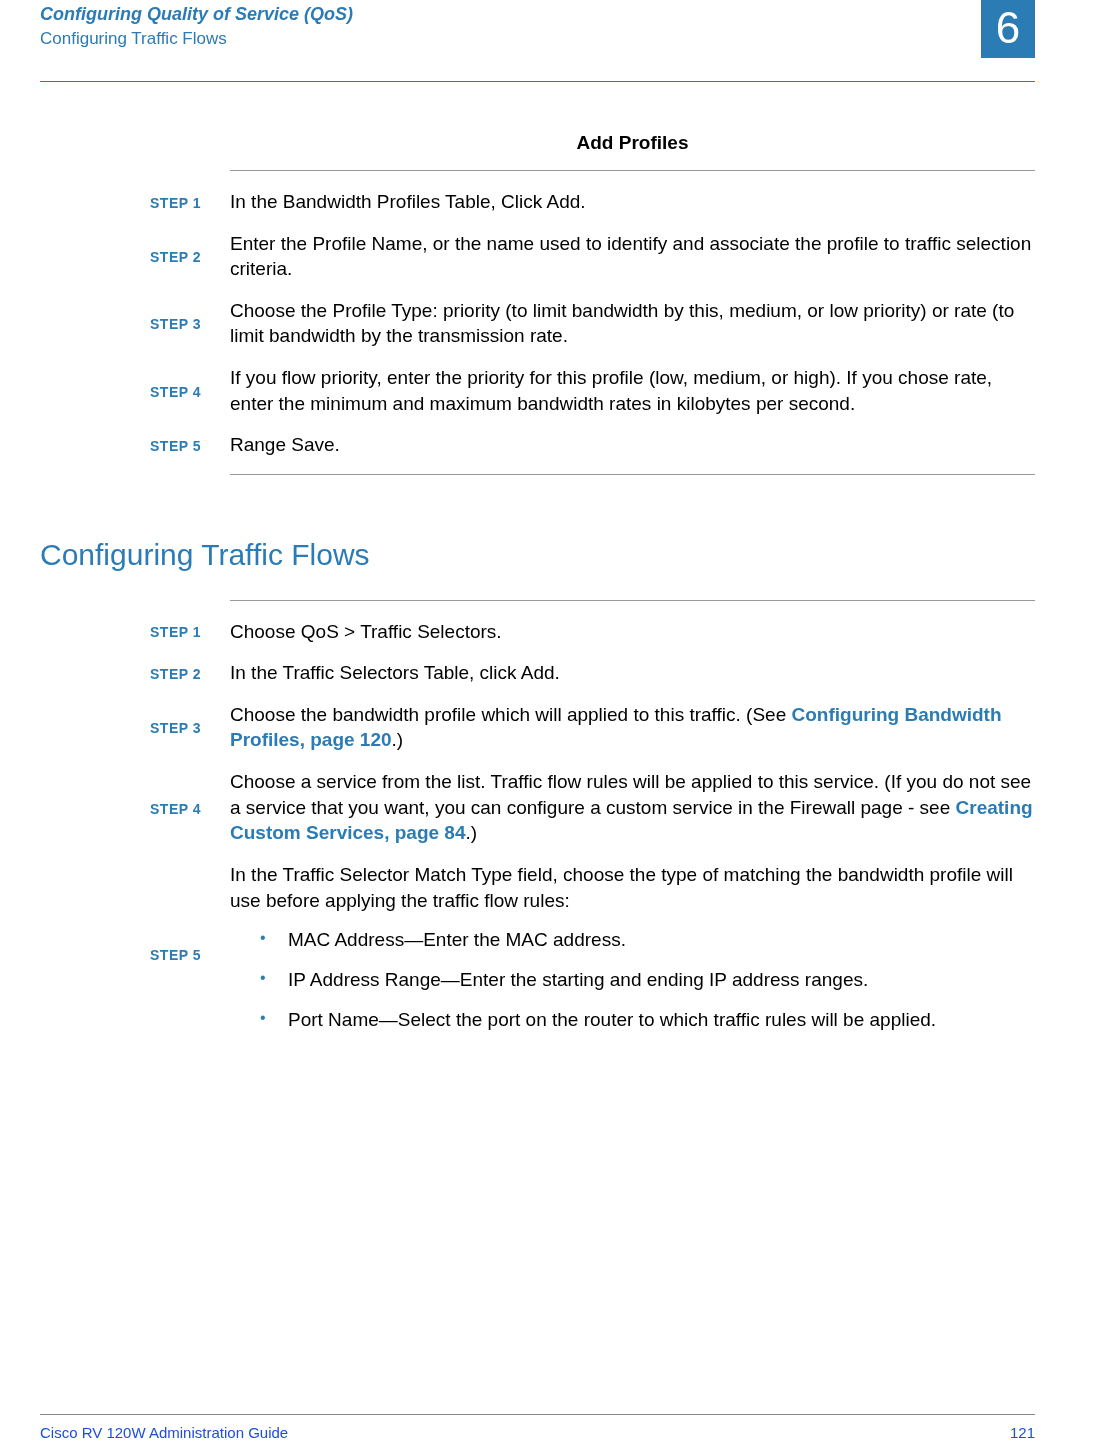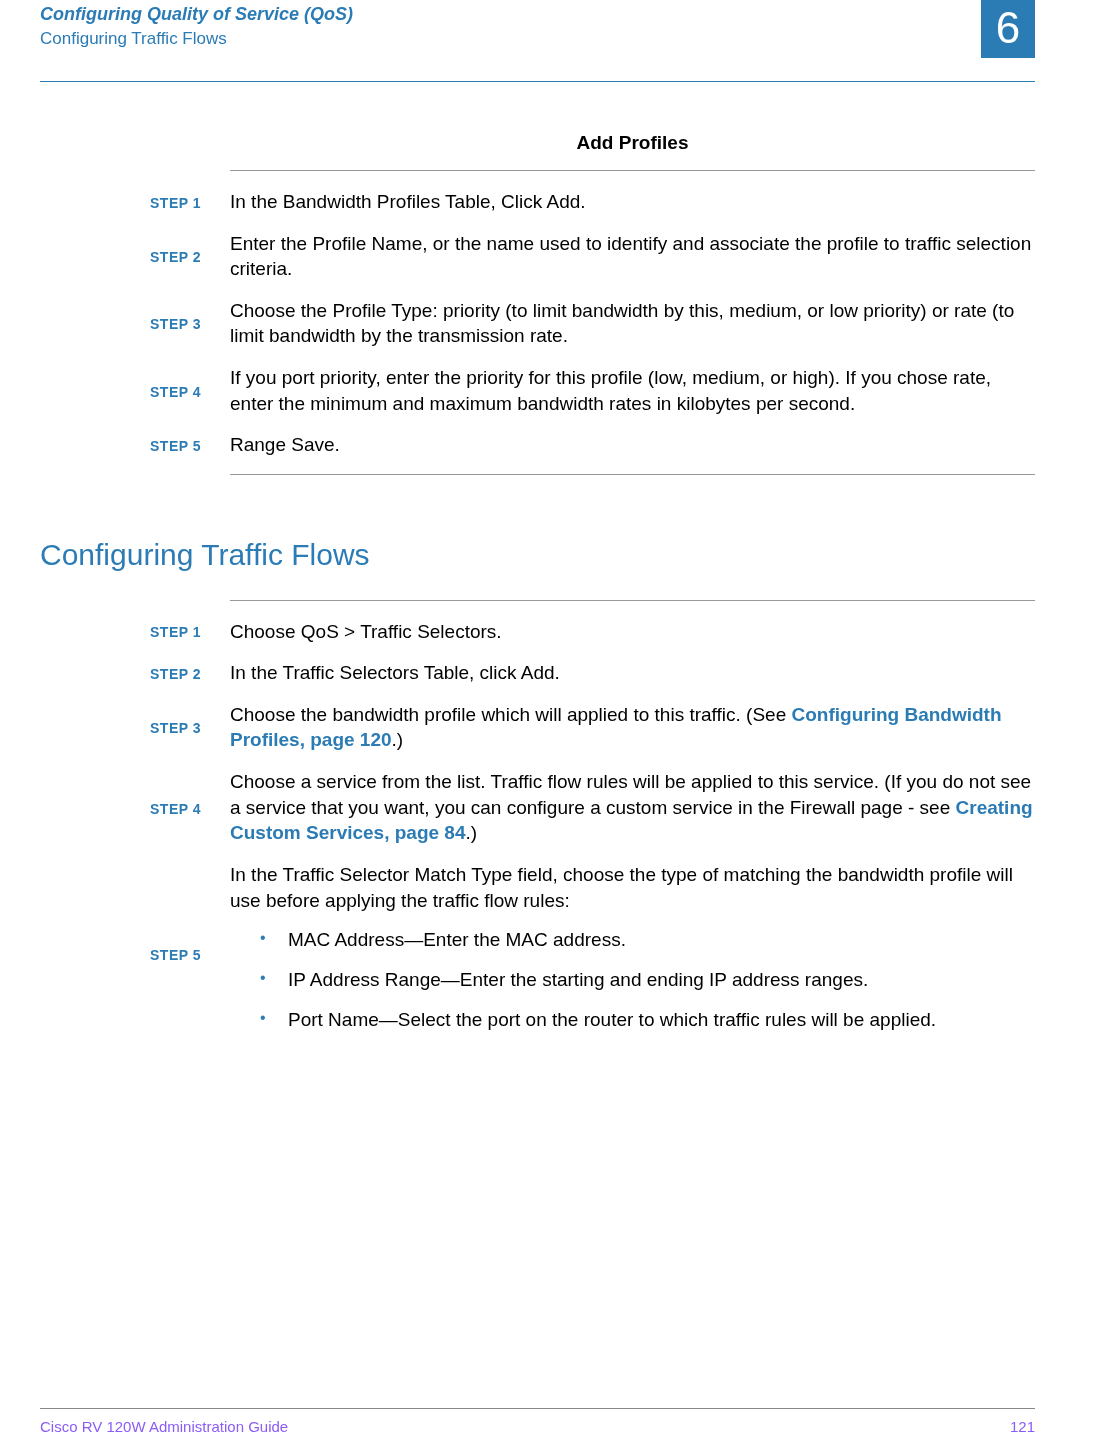--- a/index.html
+++ b/index.html
@@ -118,26 +118,26 @@
     color: #2b7bb5;
     position: absolute;
     left: 0;
     top: 0;
     font-size: 16px;
   }
   b.boldspan { font-weight: normal; }
   .link { color: #2b7bb5; font-weight: bold; }
   .footer {
     position: absolute;
-    bottom: 16px;
+    bottom: 10px;
     left: 40px;
     right: 60px;
     display: flex;
     justify-content: space-between;
-    color: #8b5cf6;
+    color: #1d4ed8;
     font-size: 15px;
     border-top: 1px solid #888;
     padding-top: 8px;
   }
 </style>
 </head>
 <body>
 
 <div class="page">
 
@@ -174,21 +174,21 @@
     <div class="step-row">
       <div class="step-label">STEP  3</div>
       <div class="step-body">
         <span>Choose the Profile Type: </span><b class="boldspan">priority</b><span> (to limit bandwidth by this, medium, or low priority) or </span><b class="boldspan">rate</b><span> (to limit bandwidth by the transmission rate.</span>
       </div>
     </div>
 
     <div class="step-row">
       <div class="step-label">STEP  4</div>
       <div class="step-body">
-        <span>If you port </span><b class="boldspan">priority</b><span>, enter the priority for this profile (low, medium, or high). If you chose </span><b class="boldspan">rate</b><span>, enter the minimum and maximum bandwidth rates in kilobytes per second.</span>
+        <span>If you flow </span><b class="boldspan">priority</b><span>, enter the priority for this profile (low, medium, or high). If you chose </span><b class="boldspan">rate</b><span>, enter the minimum and maximum bandwidth rates in kilobytes per second.</span>
       </div>
     </div>
 
     <div class="step-row">
       <div class="step-label">STEP  5</div>
       <div class="step-body">
         <span>Range </span><b class="boldspan">Save</b><span>.</span>
       </div>
     </div>
 

